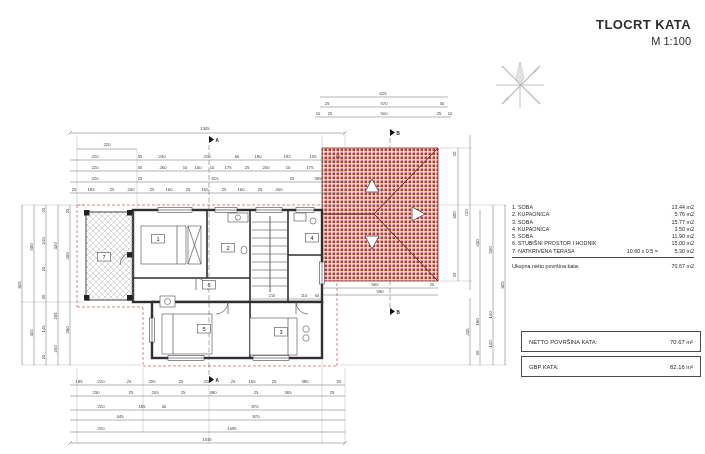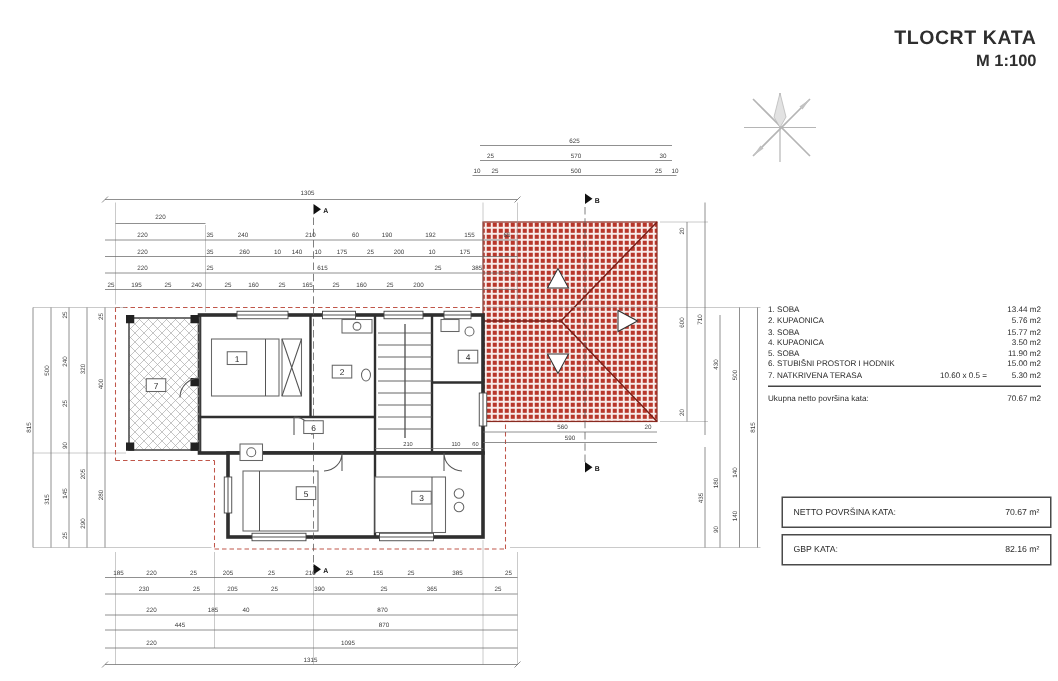--- a/index.html
+++ b/index.html
@@ -2,21 +2,21 @@
 <html><head>
 <meta charset="utf-8">
 <style>
   html,body{margin:0;padding:0;background:#fff;}
   .canvas{position:relative;width:705px;height:454px;background:#fff;overflow:hidden;
           font-family:"Liberation Sans",sans-serif;}
   .canvas svg{position:absolute;left:0;top:0;}
   
   .title-block{position:absolute;top:17px;right:14px;text-align:right;color:#2e2e2e;}
   .title-main{font-size:13px;font-weight:bold;letter-spacing:.4px;}
-  .title-scale{font-size:11px;font-weight:bold;margin-top:3px;}
+  .title-scale{font-size:11px;font-weight:normal;margin-top:3px;}
   
   .legend{position:absolute;left:512px;top:204px;width:182px;font-size:5.4px;color:#2b2b2b;}
   .lrow{display:flex;height:7.3px;line-height:7.3px;}
   .lname{flex:1;white-space:nowrap;}
   .lcalc{width:44px;text-align:right;white-space:nowrap;}
   .lval{width:36px;text-align:right;white-space:nowrap;}
   .lsep{border-top:0.8px solid #444;margin-top:1.5px;}
   .ltotal{display:flex;margin-top:5.5px;height:7.3px;line-height:7.3px;}
   
   .boxes{position:absolute;left:521px;top:331px;width:180px;}

